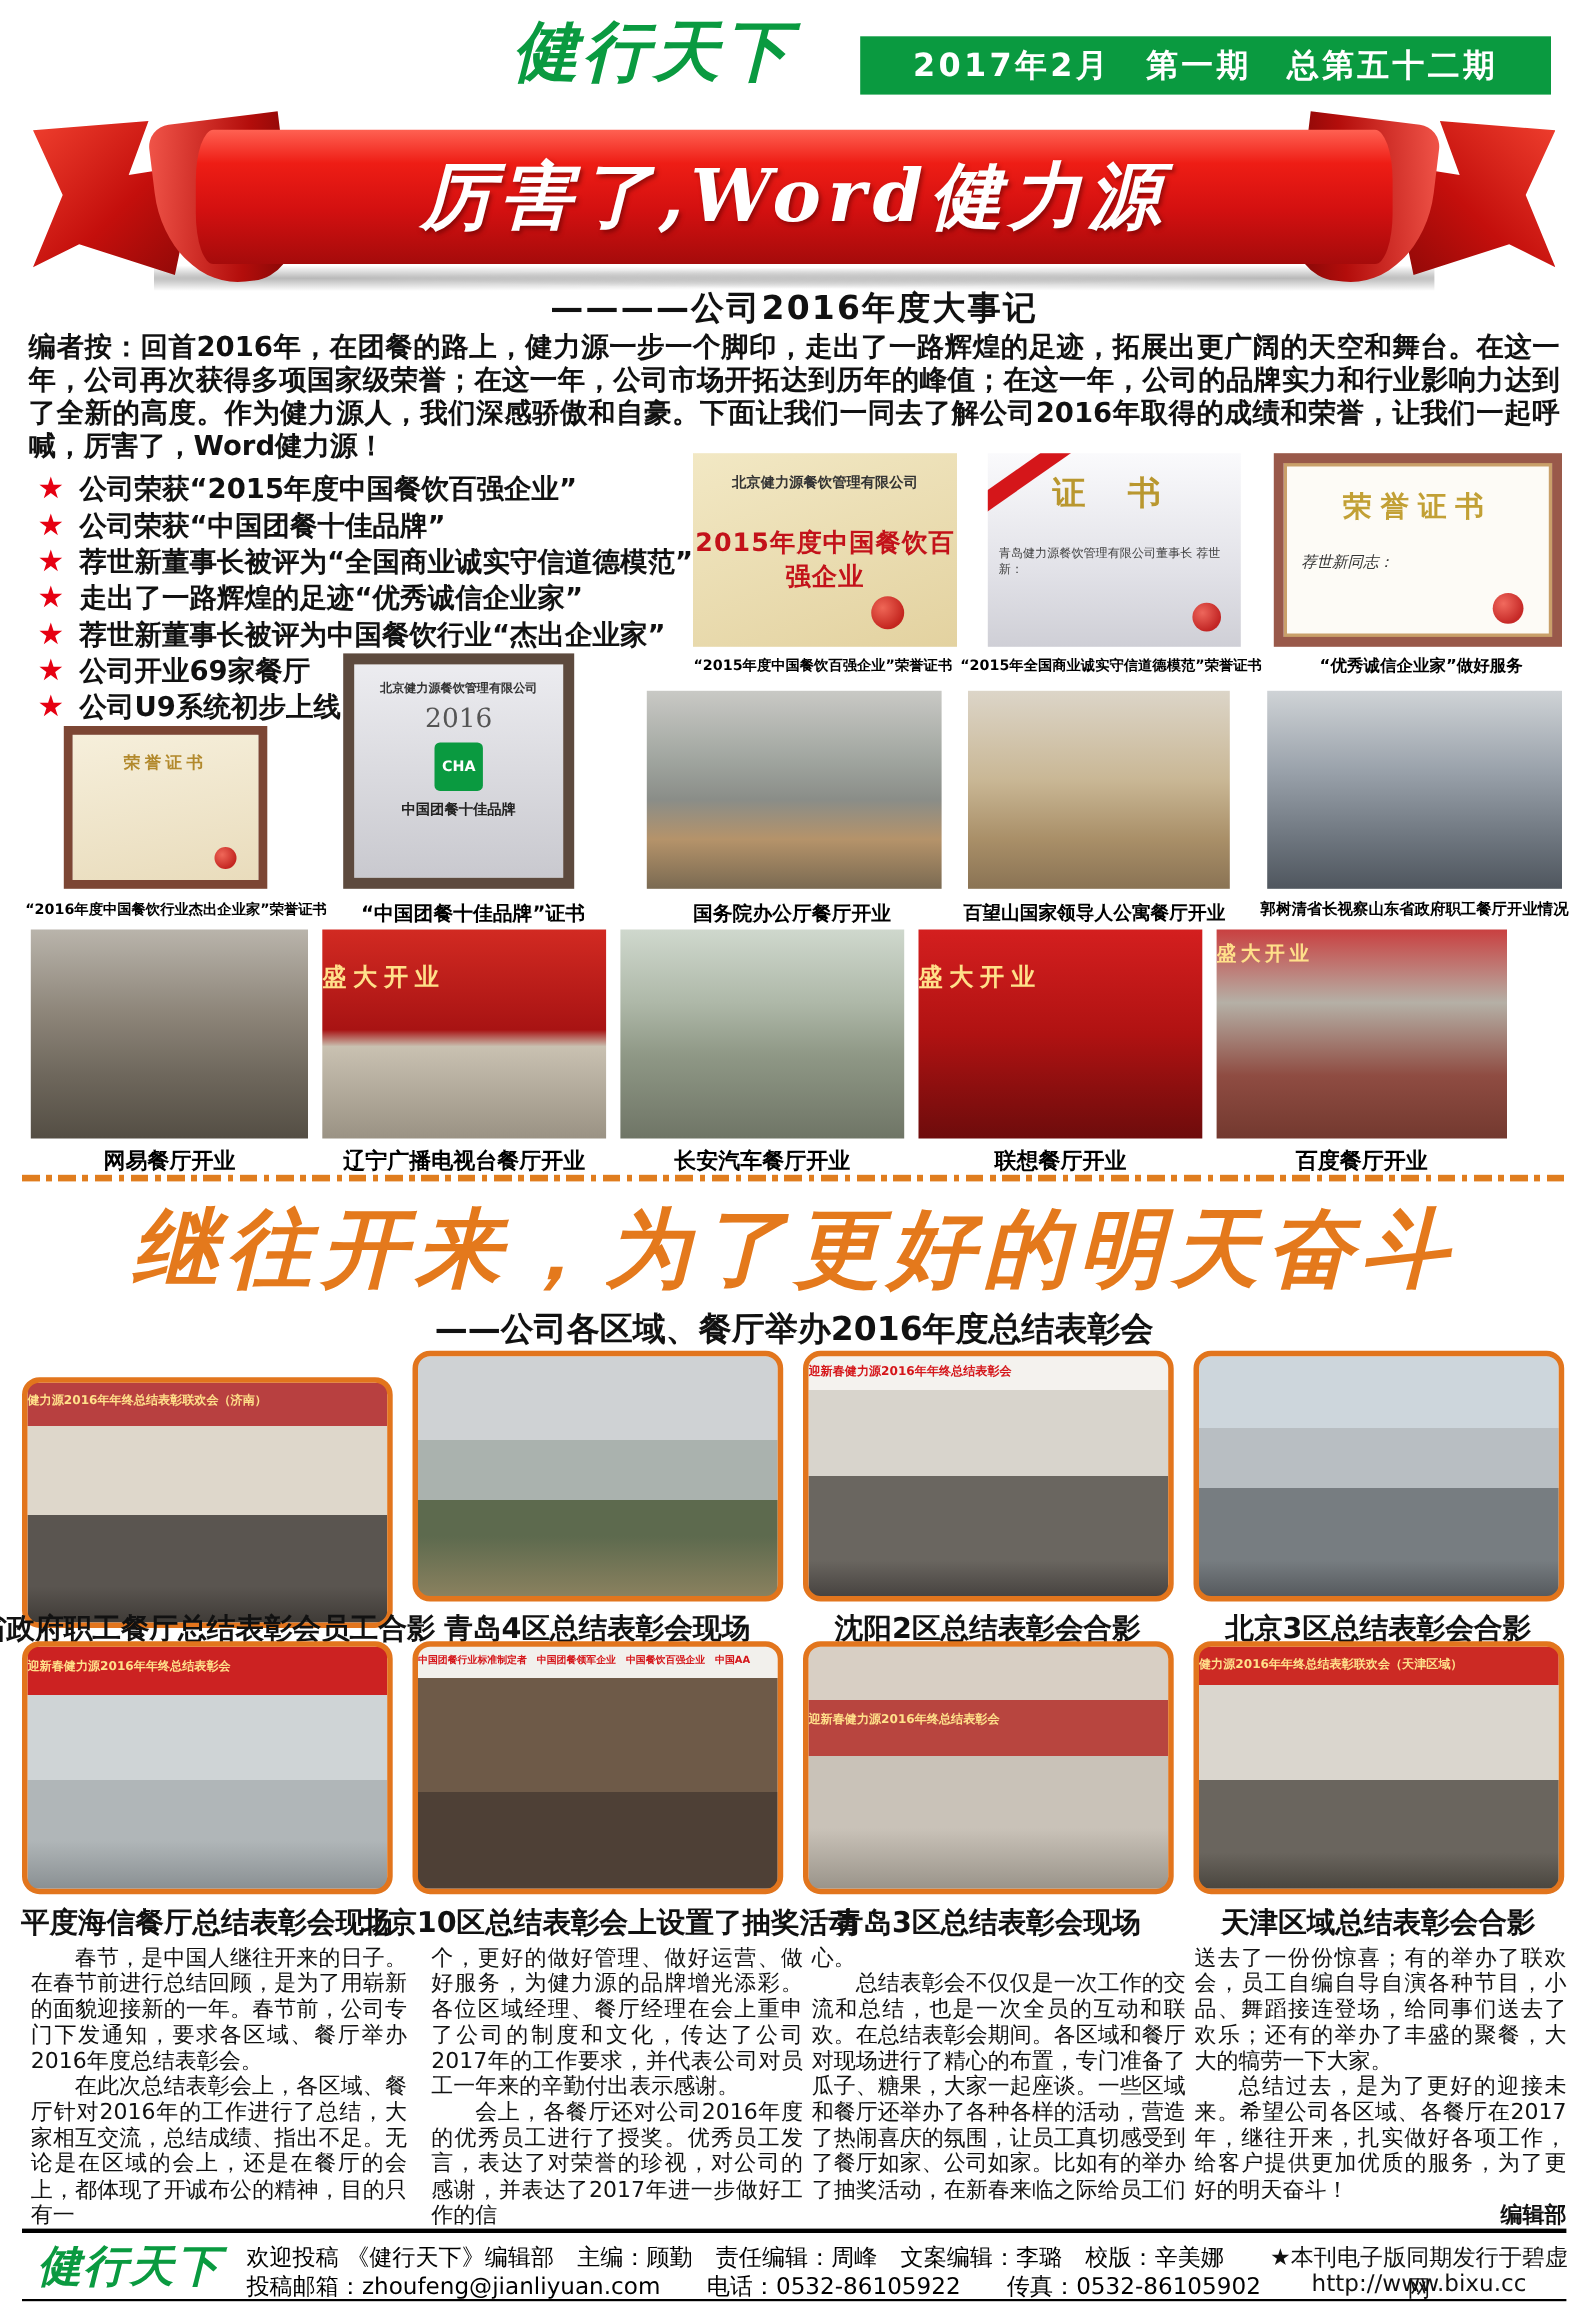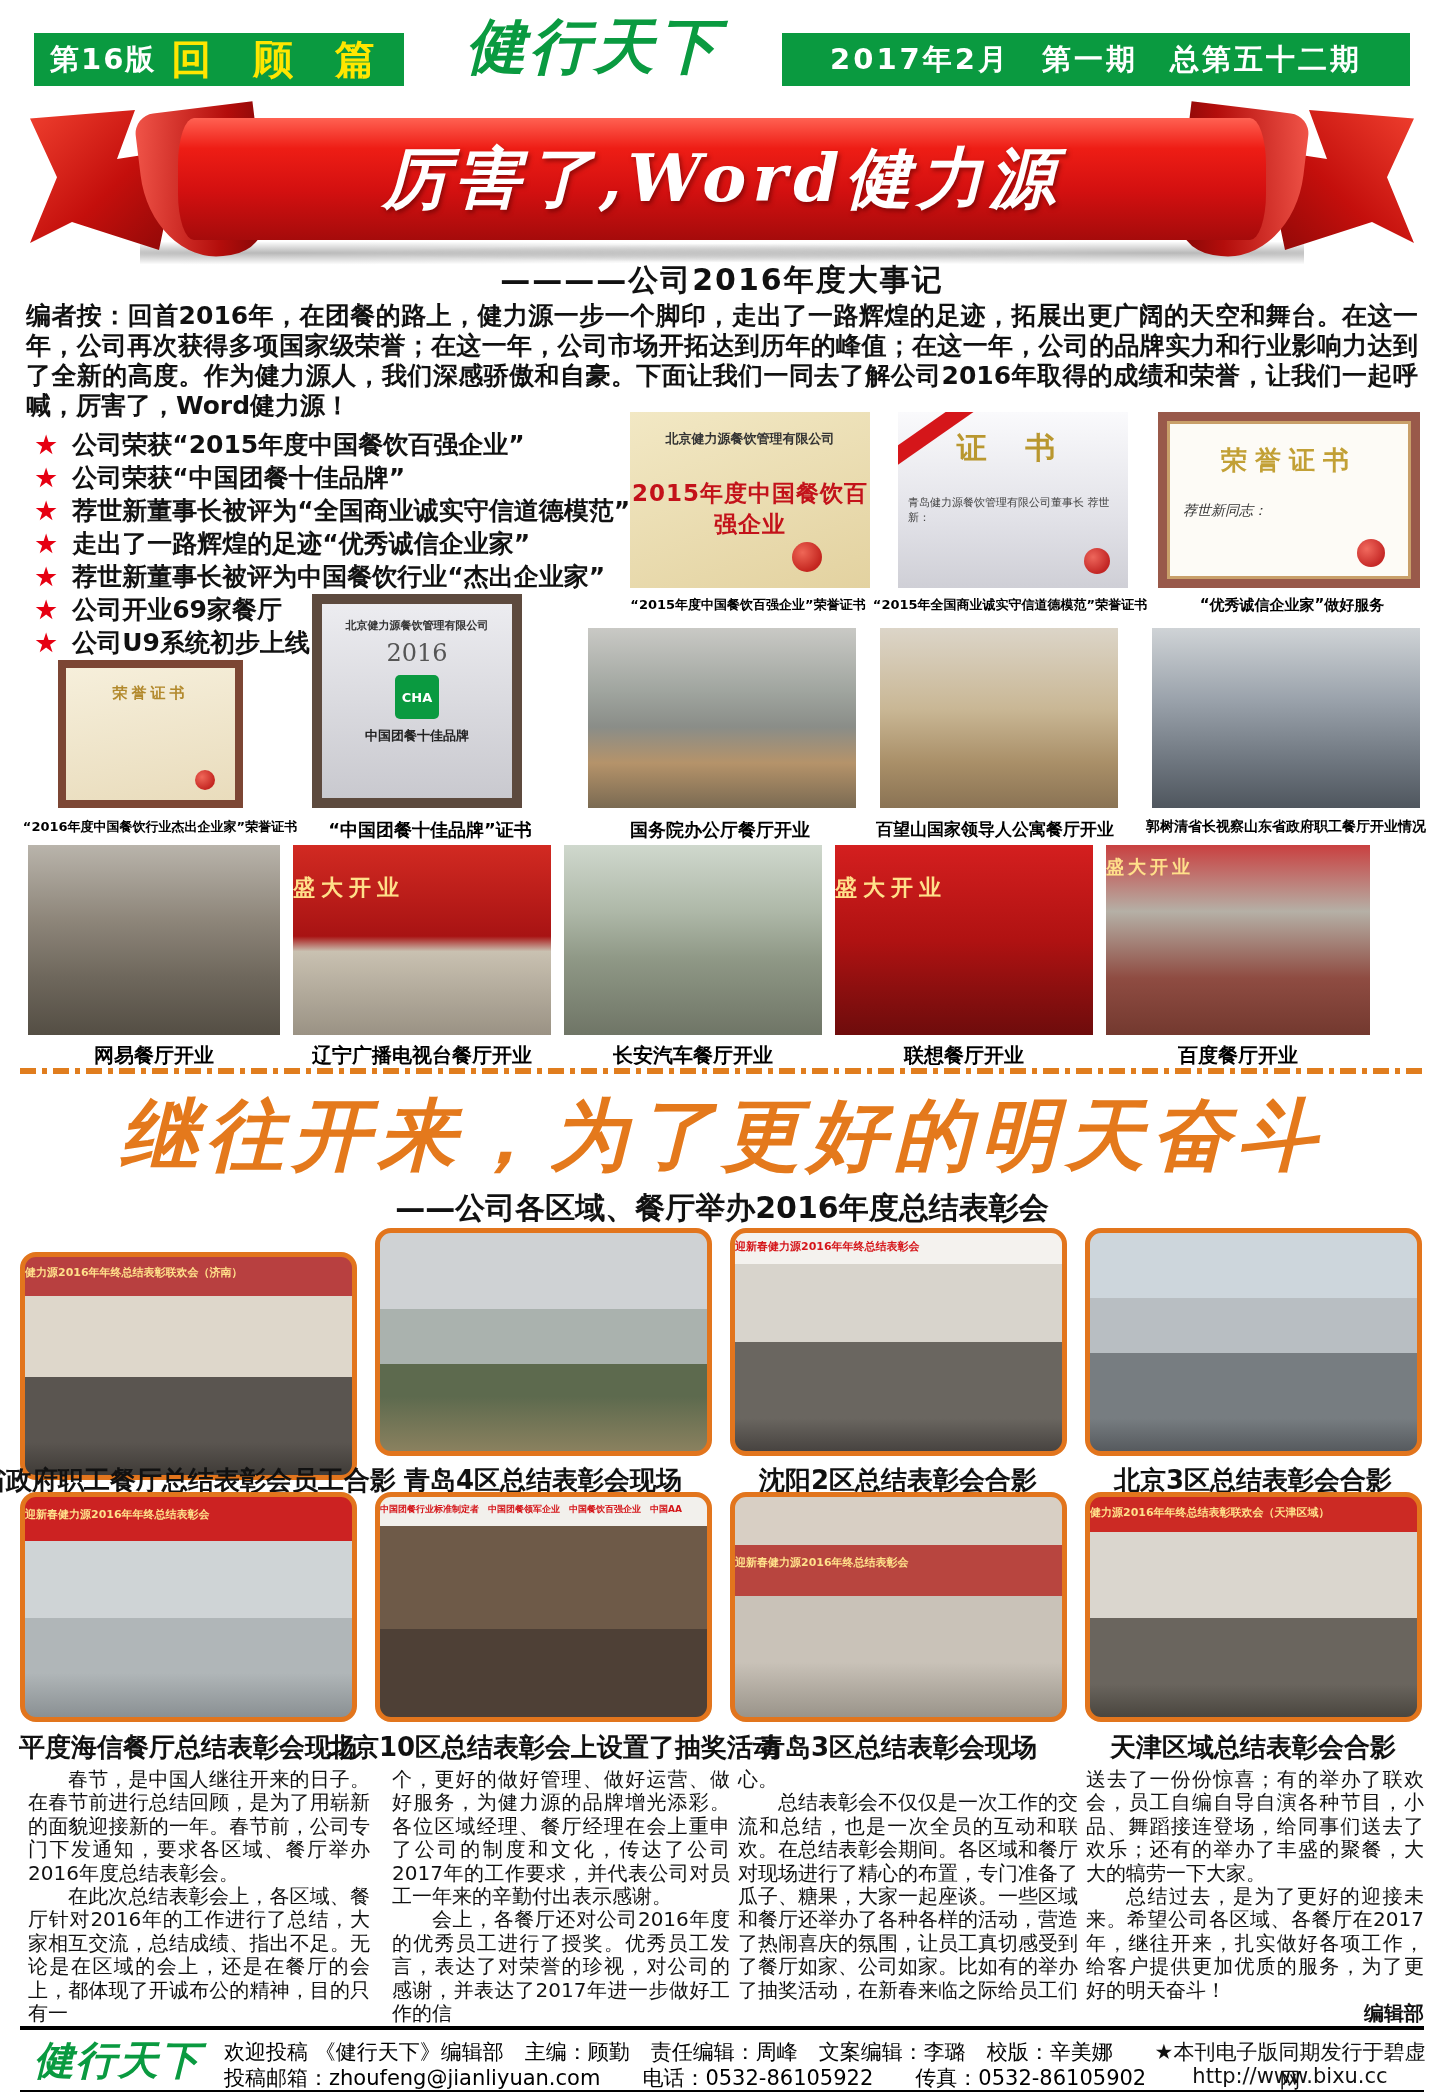--- a/index.html
+++ b/index.html
@@ -100,24 +100,20 @@
   .foot-logo{left:34px;top:2036px;width:180px;height:48px;display:flex;align-items:center;
      font-family:"DejaVu Serif",serif;font-style:italic;font-weight:bold;font-size:40px;color:#0a9a40;letter-spacing:2px;}
   .foot-line{position:absolute;left:224px;width:920px;font-size:21px;color:#000;white-space:nowrap;}
   .foot-right{position:absolute;left:1150px;width:280px;text-align:center;font-size:21px;}
 </style>
 </head>
 <body>
 
 <div id="page">
 
-  <div class="abs gbar hdr-left">
-    <span class="hdr-pageno">第16版</span>
-    <span class="hdr-section">回 顾 篇</span>
-  </div>
   <div class="abs hdr-logo">健行天下</div>
   <div class="abs gbar hdr-right">2017年2月　第一期　总第五十二期</div>
 
   <div class="abs ribbon">
     <div class="abs rb-shadow"></div>
     <div class="abs rb-edge-l"></div>
     <div class="abs rb-edge-r"></div>
     <div class="abs rb-curl-l"></div>
     <div class="abs rb-curl-r"></div>
     <div class="abs rb-band">

